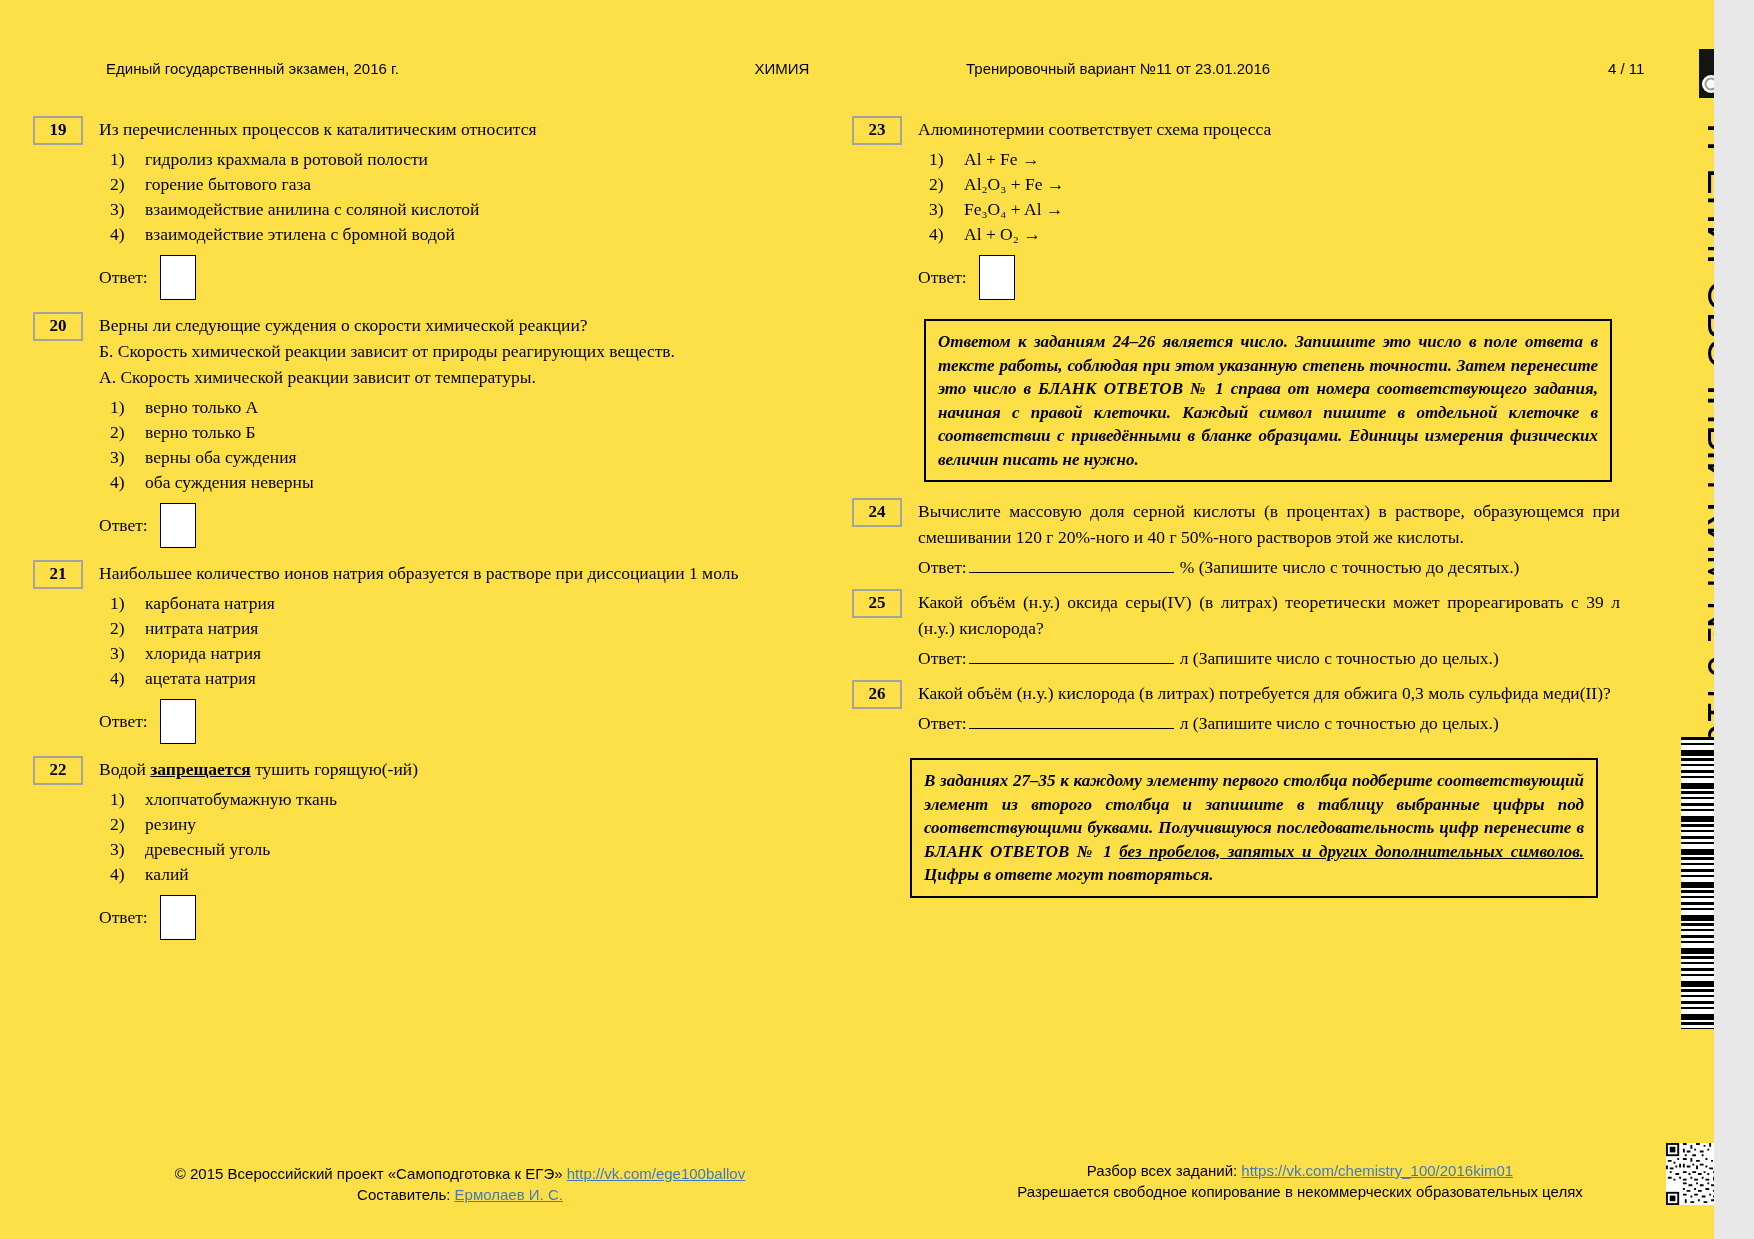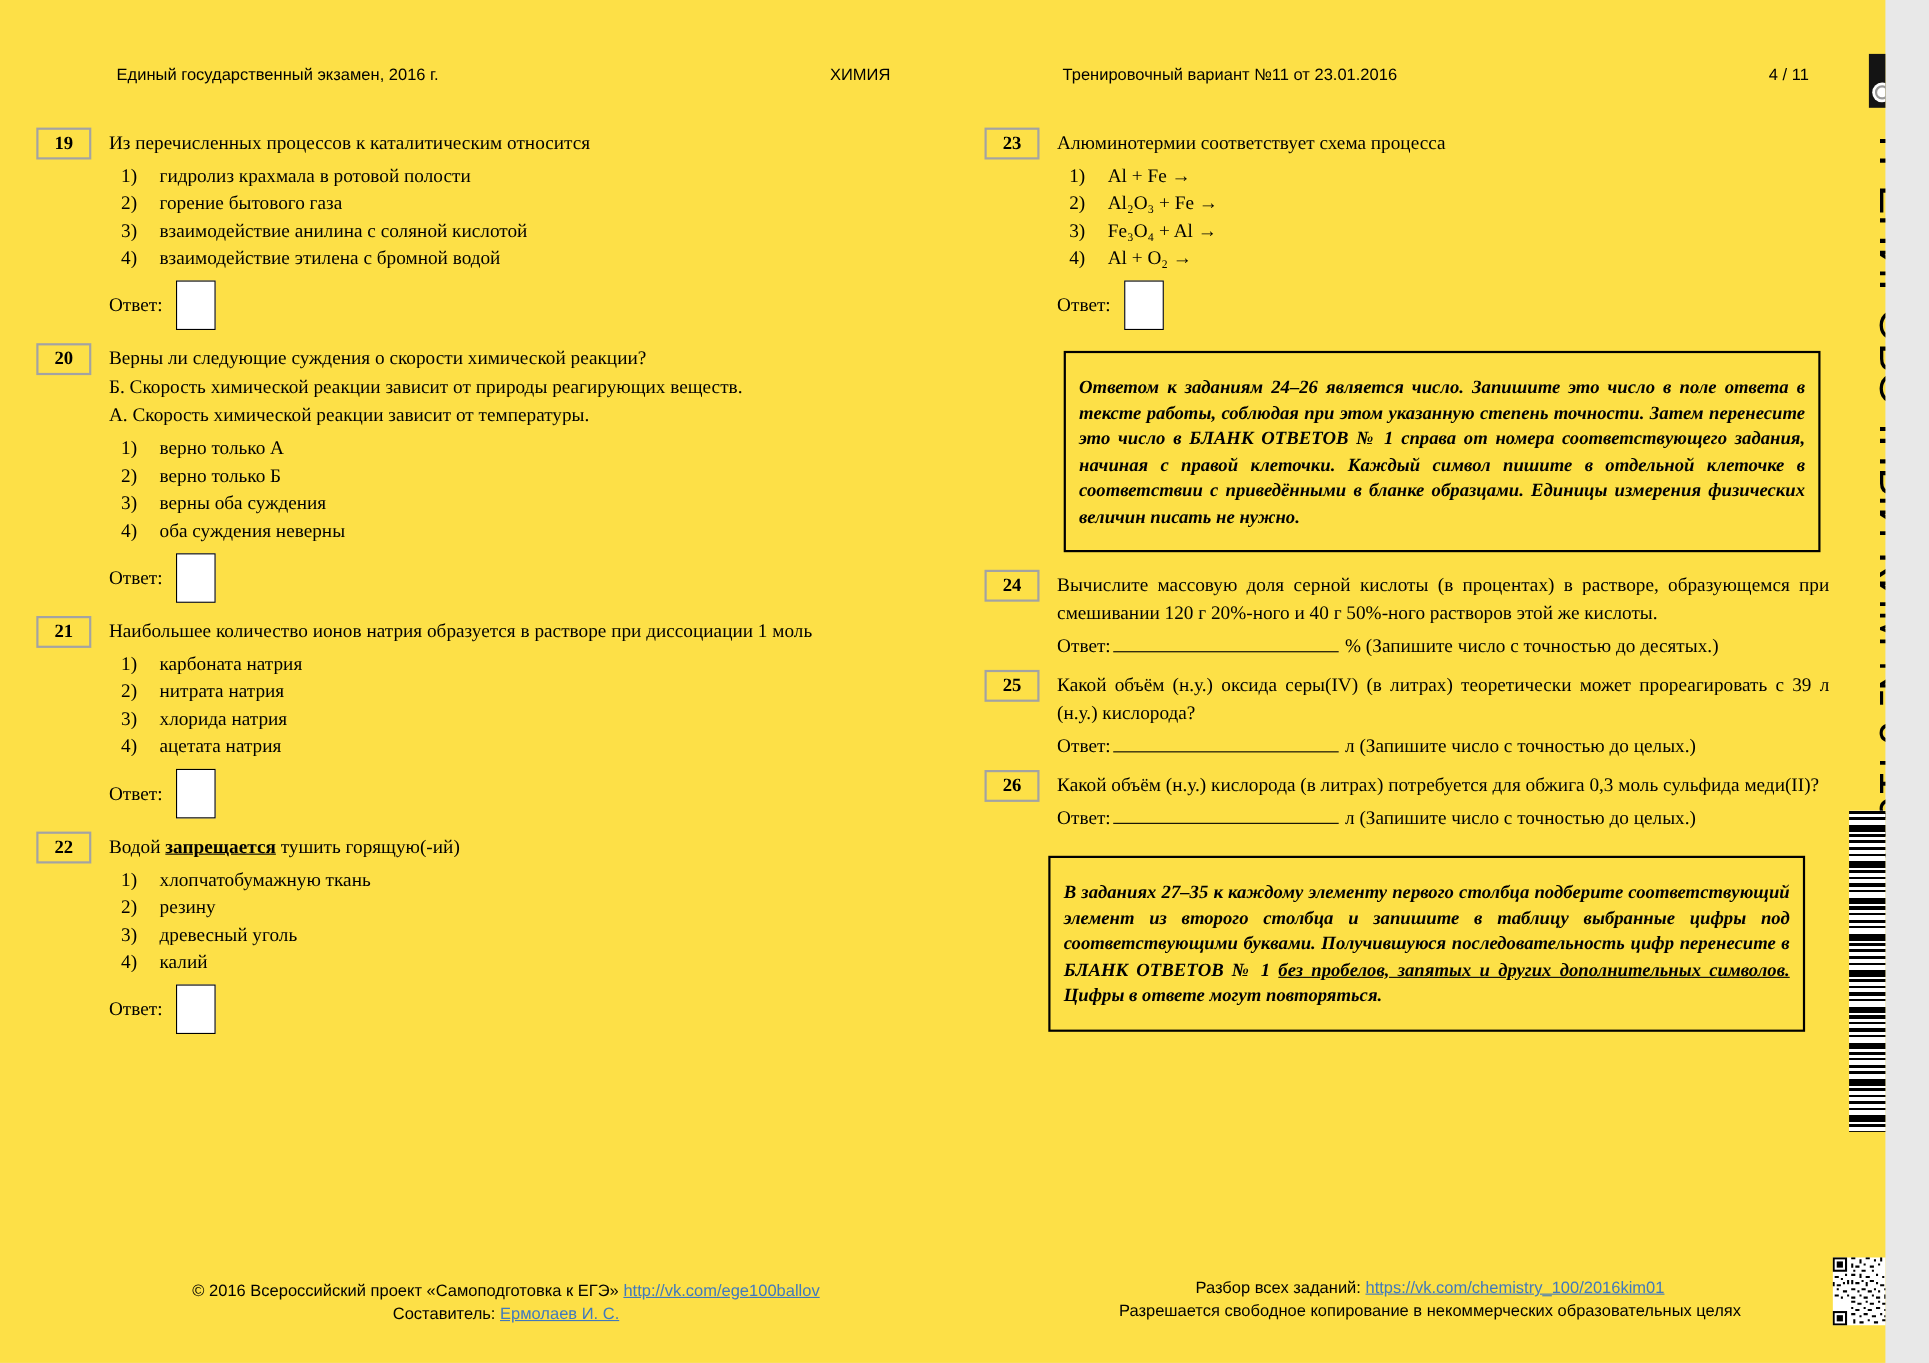--- a/index.html
+++ b/index.html
@@ -10,21 +10,21 @@
   
   .hdr { font-family:"Liberation Sans","DejaVu Sans",sans-serif; font-size:15px; position:absolute; top:60px; white-space:nowrap; }
   .h-left   { left:106px; }
   .h-center { left:727px; width:110px; text-align:center; }
   .h-right  { left:966px; }
   .h-page   { left:1608px; }
   .logo { position:absolute; left:1698px; top:46px; width:48px; height:56px; }
   
   .col { position:absolute; top:116px; }
   .col-left  { left:33px;  width:777px; }
-  .col-right { left:895px; width:768px; }
+  .col-right { left:852px; width:768px; }
   .q { display:flex; margin-bottom:9px; }
   .qnum {
     flex:0 0 46px; height:25px; border:2px solid #a3a3a3; margin-right:16px;
     font-weight:bold; font-size:17px; text-align:center; line-height:24px;
   }
   .qbody { flex:1; font-size:17.5px; }
   .qtitle { line-height:26px; }
   .justify { text-align:justify; }
   .statement { line-height:26px; }
   .opts { margin-top:5px; }
@@ -32,21 +32,21 @@
   .optnum { flex:0 0 46px; padding-left:11px; box-sizing:border-box; }
   .opttext { flex:1; }
   .bold-ul { font-weight:bold; text-decoration:underline; }
   .answer-row { display:flex; align-items:center; margin:8px 0 3px 0; }
   .answer-box { width:34px; height:43px; border:1px solid #000; margin-left:12px; background:#fff; }
   .answer-line { line-height:26px; margin-top:4px; white-space:nowrap; }
   .blank { display:inline-block; width:205px; height:17px; border-bottom:1px solid #000; margin:0 6px 0 2px; vertical-align:baseline; }
   
   .note {
     border:2px solid #000; font-weight:bold; font-style:italic; font-size:17px;
-    line-height:23.5px; text-align:justify; padding:19px 12px; box-sizing:border-box;
+    line-height:23.5px; text-align:justify; padding:9px 12px; box-sizing:border-box;
   }
   .note1 { width:688px; margin:16px 0 16px 72px; }
   .note2 { width:688px; margin:22px 0 0 58px; }
   .ul { text-decoration:underline; }
   
   .kim {
     position:absolute; left:1744px; top:116px; width:600px; height:48px;
     transform-origin:0 0; transform:rotate(90deg);
     font-family:"Liberation Sans","DejaVu Sans",sans-serif; font-size:40px;
     letter-spacing:0.5px; white-space:nowrap;
@@ -296,21 +296,21 @@
           <rect x="28" y="2" width="3" height="3"></rect>
         <rect x="0" y="26" width="7" height="7"></rect>
           <rect x="1" y="27" width="5" height="5" fill="#fff"></rect>
           <rect x="2" y="28" width="3" height="3"></rect>
         <path d="M9 0h2v1H9zM13 1h1v2h-1zM16 0h2v1h-2zM20 1h1v1h-1zM23 0h1v2h-1zM9 3h1v2H9zM11 4h2v1h-2zM15 3h1v1h-1zM18 4h2v1h-2zM22 3h1v1h-1zM10 6h1v1h-1zM14 6h2v1h-2zM19 6h1v1h-1zM9 8h2v1H9zM13 8h1v2h-1zM16 9h2v1h-2zM21 8h1v1h-1zM24 9h1v1h-1zM27 8h2v1h-2zM31 9h1v1h-1zM1 9h2v1H1zM4 10h1v1H4zM6 8h1v1H6zM0 12h1v2H0zM2 13h2v1H2zM5 12h1v1H5zM7 11h1v2H7zM9 11h1v2H9zM11 12h2v1h-2zM14 11h1v1h-1zM16 12h1v2h-1zM18 11h2v1h-2zM21 12h1v1h-1zM23 13h2v1h-2zM26 12h1v1h-1zM28 11h2v1h-2zM31 12h1v2h-1zM2 15h1v1H2zM5 16h2v1H5zM9 15h2v1H9zM12 16h1v1h-1zM14 15h2v1h-2zM17 16h2v1h-2zM20 15h1v1h-1zM22 16h1v1h-1zM25 15h2v1h-2zM29 16h2v1h-2zM1 18h2v1H1zM4 19h1v1H4zM7 18h1v1H7zM9 19h2v1H9zM13 18h1v1h-1zM15 19h2v1h-2zM19 18h1v1h-1zM21 19h2v1h-2zM25 18h1v2h-1zM28 19h2v1h-2zM31 18h1v1h-1zM9 21h2v1H9zM12 22h2v1h-2zM16 21h1v1h-1zM18 22h2v1h-2zM22 21h1v1h-1zM24 22h2v1h-2zM28 21h1v1h-1zM30 22h2v1h-2zM9 24h1v1H9zM11 25h2v1h-2zM15 24h1v1h-1zM17 25h2v1h-2zM21 24h2v1h-2zM25 25h1v1h-1zM28 24h2v1h-2zM31 25h1v1h-1zM9 27h2v1H9zM13 28h1v1h-1zM15 27h2v1h-2zM19 28h2v1h-2zM23 27h1v1h-1zM25 28h2v1h-2zM29 27h2v1h-2zM10 30h1v2h-1zM13 31h2v1h-2zM17 30h1v1h-1zM20 31h2v1h-2zM24 30h2v1h-2zM28 31h1v1h-1zM31 30h1v2h-1z"></path>
       </g>
     </svg>
   </div>
 
   <div class="foot foot-left">
-    <div><span>© 2016 Всероссийский проект «Самоподготовка к ЕГЭ» </span><a class="link" style="color: rgb(65, 121, 189);">http://vk.com/ege100ballov</a></div>
+    <div><span>© 2015 Всероссийский проект «Самоподготовка к ЕГЭ» </span><a class="link" style="color: rgb(65, 121, 189);">http://vk.com/ege100ballov</a></div>
     <div><span>Составитель: </span><a class="link" style="color: rgb(65, 121, 189); text-align: right;">Ермолаев И. С.</a></div>
   </div>
   <div class="foot foot-right">
     <div><span>Разбор всех заданий: </span><a class="link" style="color: rgb(65, 121, 189);">https://vk.com/chemistry_100/2016kim01</a></div>
     <div>Разрешается свободное копирование в некоммерческих образовательных целях</div>
   </div>
 
 </div>
 
 </body></html>

